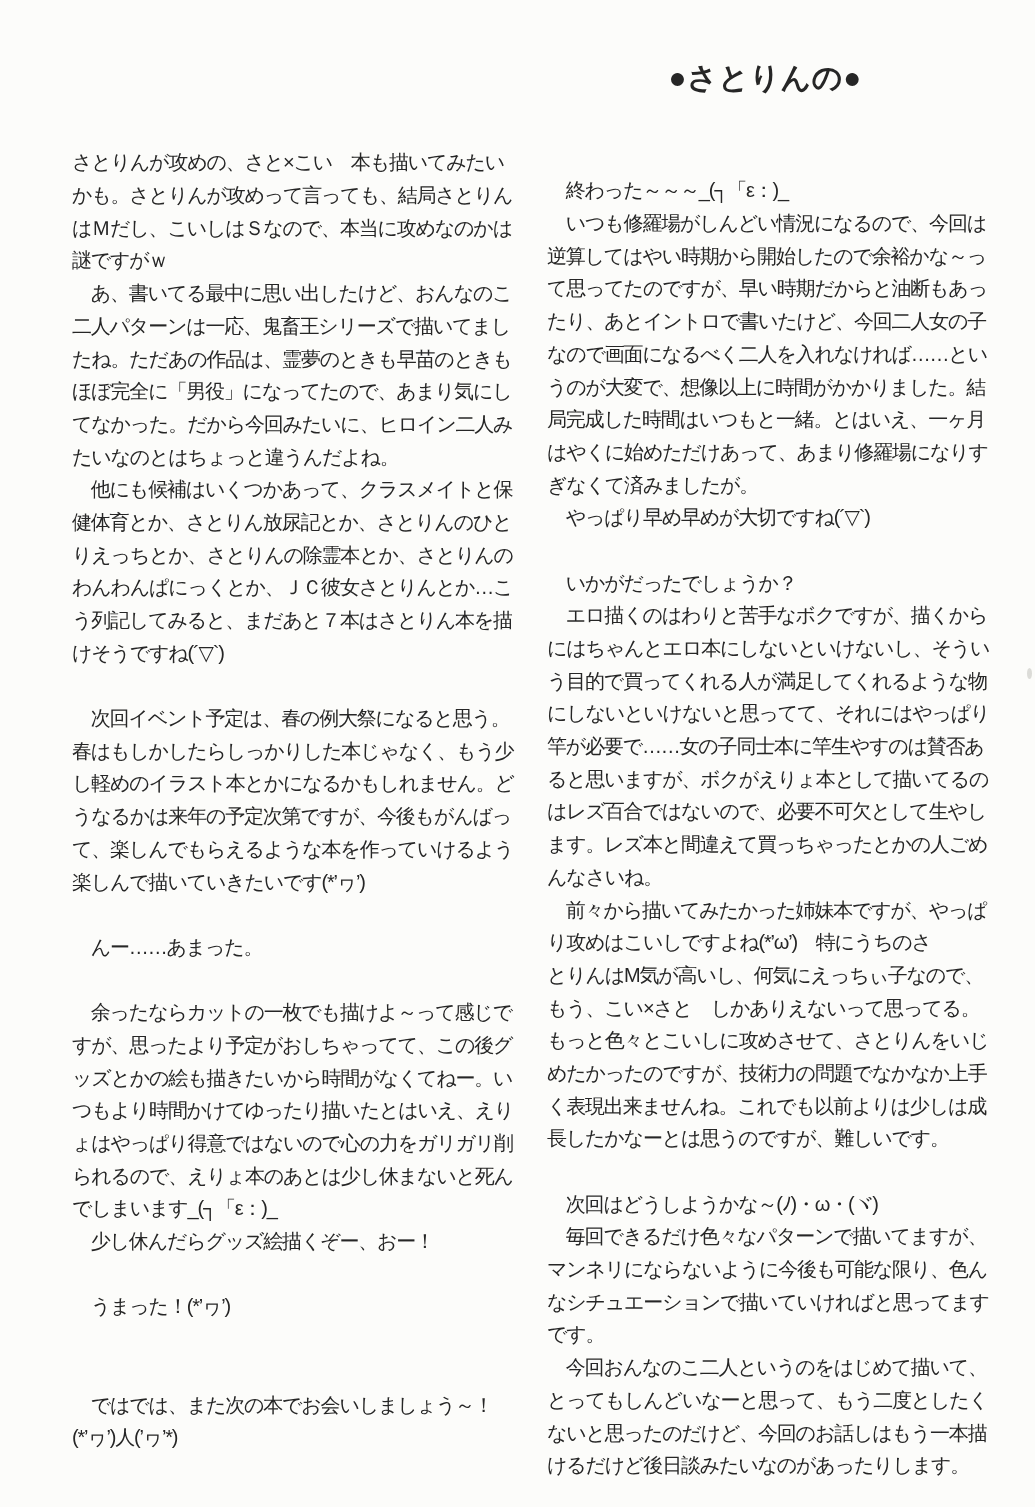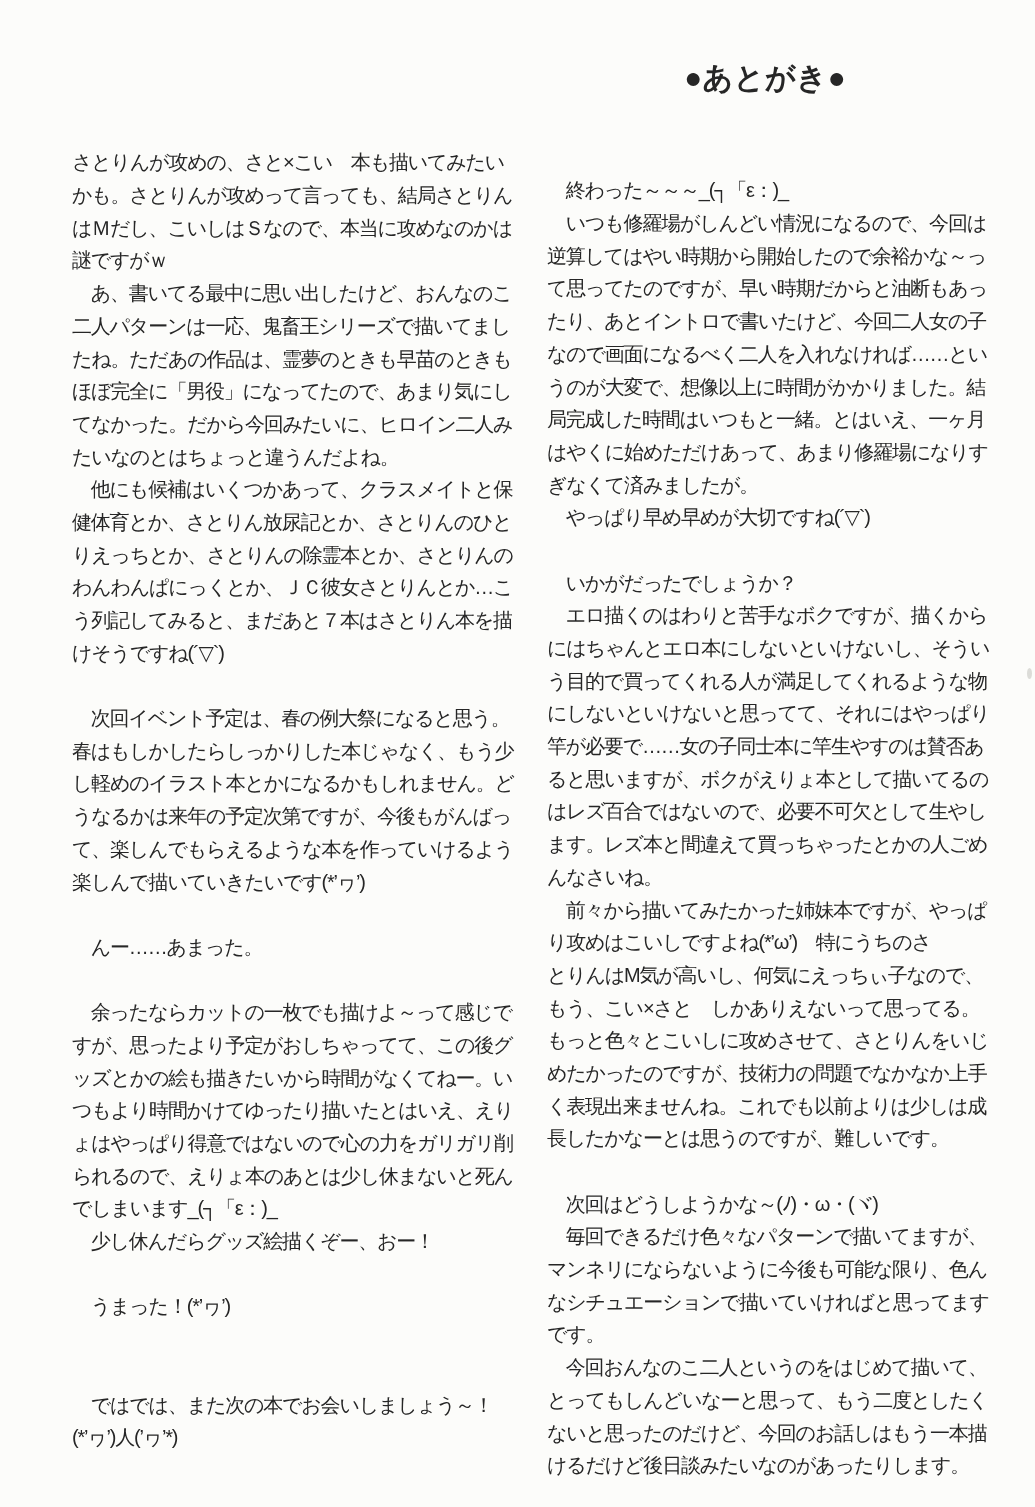--- a/index.html
+++ b/index.html
@@ -51,21 +51,21 @@
     height: 11px;
     background: #dcdcd8;
     border-radius: 50%;
   }
 </style>
 </head>
 <body>
 
 <div class="page">
 
-  <div class="afterword-title">●あとがき●</div>
+  <div class="afterword-title">●さとりんの●</div>
 
   <div class="col col-left">
     <div><div class="text-line">さとりんが攻めの、さと×こい　本も描いてみたい</div><div class="text-line">かも。さとりんが攻めって言っても、結局さとりん</div><div class="text-line">はＭだし、こいしはＳなので、本当に攻めなのかは</div><div class="text-line">謎ですがｗ</div><div class="text-line">　あ、書いてる最中に思い出したけど、おんなのこ</div><div class="text-line">二人パターンは一応、鬼畜王シリーズで描いてまし</div><div class="text-line">たね。ただあの作品は、霊夢のときも早苗のときも</div><div class="text-line">ほぼ完全に「男役」になってたので、あまり気にし</div><div class="text-line">てなかった。だから今回みたいに、ヒロイン二人み</div><div class="text-line">たいなのとはちょっと違うんだよね。</div><div class="text-line">　他にも候補はいくつかあって、クラスメイトと保</div><div class="text-line">健体育とか、さとりん放尿記とか、さとりんのひと</div><div class="text-line">りえっちとか、さとりんの除霊本とか、さとりんの</div><div class="text-line">わんわんぱにっくとか、ＪＣ彼女さとりんとか…こ</div><div class="text-line">う列記してみると、まだあと７本はさとりん本を描</div><div class="text-line">けそうですね(´▽`)</div><div class="text-line">&nbsp;</div><div class="text-line">　次回イベント予定は、春の例大祭になると思う。</div><div class="text-line">春はもしかしたらしっかりした本じゃなく、もう少</div><div class="text-line">し軽めのイラスト本とかになるかもしれません。ど</div><div class="text-line">うなるかは来年の予定次第ですが、今後もがんばっ</div><div class="text-line">て、楽しんでもらえるような本を作っていけるよう</div><div class="text-line">楽しんで描いていきたいです(*’ヮ’)</div><div class="text-line">&nbsp;</div><div class="text-line">　んー……あまった。</div><div class="text-line">&nbsp;</div><div class="text-line">　余ったならカットの一枚でも描けよ～って感じで</div><div class="text-line">すが、思ったより予定がおしちゃってて、この後グ</div><div class="text-line">ッズとかの絵も描きたいから時間がなくてねー。い</div><div class="text-line">つもより時間かけてゆったり描いたとはいえ、えり</div><div class="text-line">ょはやっぱり得意ではないので心の力をガリガリ削</div><div class="text-line">られるので、えりょ本のあとは少し休まないと死ん</div><div class="text-line">でしまいます_(┐「ε：)_</div><div class="text-line">　少し休んだらグッズ絵描くぞー、おー！</div><div class="text-line">&nbsp;</div><div class="text-line">　うまった！(*’ヮ’)</div><div class="text-line">&nbsp;</div><div class="text-line">&nbsp;</div><div class="text-line">　ではでは、また次の本でお会いしましょう～！</div><div class="text-line">(*’ヮ’)人(’ヮ’*)</div></div>
     
   </div>
 
   <div class="col col-right">
     <div><div class="text-line">　終わった～～～_(┐「ε：)_</div><div class="text-line">　いつも修羅場がしんどい情況になるので、今回は</div><div class="text-line">逆算してはやい時期から開始したので余裕かな～っ</div><div class="text-line">て思ってたのですが、早い時期だからと油断もあっ</div><div class="text-line">たり、あとイントロで書いたけど、今回二人女の子</div><div class="text-line">なので画面になるべく二人を入れなければ……とい</div><div class="text-line">うのが大変で、想像以上に時間がかかりました。結</div><div class="text-line">局完成した時間はいつもと一緒。とはいえ、一ヶ月</div><div class="text-line">はやくに始めただけあって、あまり修羅場になりす</div><div class="text-line">ぎなくて済みましたが。</div><div class="text-line">　やっぱり早め早めが大切ですね(´▽`)</div><div class="text-line">&nbsp;</div><div class="text-line">　いかがだったでしょうか？</div><div class="text-line">　エロ描くのはわりと苦手なボクですが、描くから</div><div class="text-line">にはちゃんとエロ本にしないといけないし、そうい</div><div class="text-line">う目的で買ってくれる人が満足してくれるような物</div><div class="text-line">にしないといけないと思ってて、それにはやっぱり</div><div class="text-line">竿が必要で……女の子同士本に竿生やすのは賛否あ</div><div class="text-line">ると思いますが、ボクがえりょ本として描いてるの</div><div class="text-line">はレズ百合ではないので、必要不可欠として生やし</div><div class="text-line">ます。レズ本と間違えて買っちゃったとかの人ごめ</div><div class="text-line">んなさいね。</div><div class="text-line">　前々から描いてみたかった姉妹本ですが、やっぱ</div><div class="text-line">り攻めはこいしですよね(*’ω’)　特にうちのさ</div><div class="text-line">とりんはM気が高いし、何気にえっちぃ子なので、</div><div class="text-line">もう、こい×さと　しかありえないって思ってる。</div><div class="text-line">もっと色々とこいしに攻めさせて、さとりんをいじ</div><div class="text-line">めたかったのですが、技術力の問題でなかなか上手</div><div class="text-line">く表現出来ませんね。これでも以前よりは少しは成</div><div class="text-line">長したかなーとは思うのですが、難しいです。</div><div class="text-line">&nbsp;</div><div class="text-line">　次回はどうしようかな～(ﾉ)・ω・(ヾ)</div><div class="text-line">　毎回できるだけ色々なパターンで描いてますが、</div><div class="text-line">マンネリにならないように今後も可能な限り、色ん</div><div class="text-line">なシチュエーションで描いていければと思ってます</div><div class="text-line">です。</div><div class="text-line">　今回おんなのこ二人というのをはじめて描いて、</div><div class="text-line">とってもしんどいなーと思って、もう二度としたく</div><div class="text-line">ないと思ったのだけど、今回のお話しはもう一本描</div><div class="text-line">けるだけど後日談みたいなのがあったりします。</div></div>
   </div>
 

